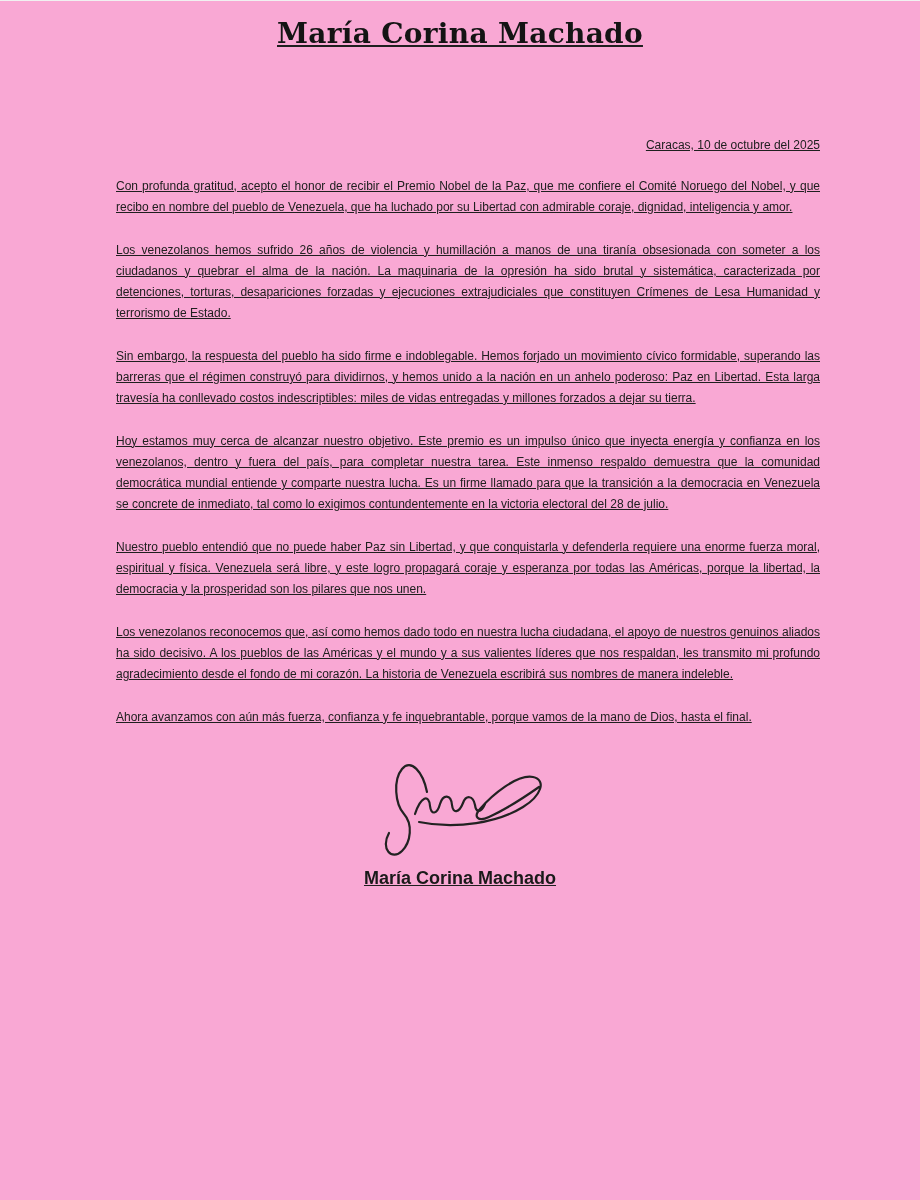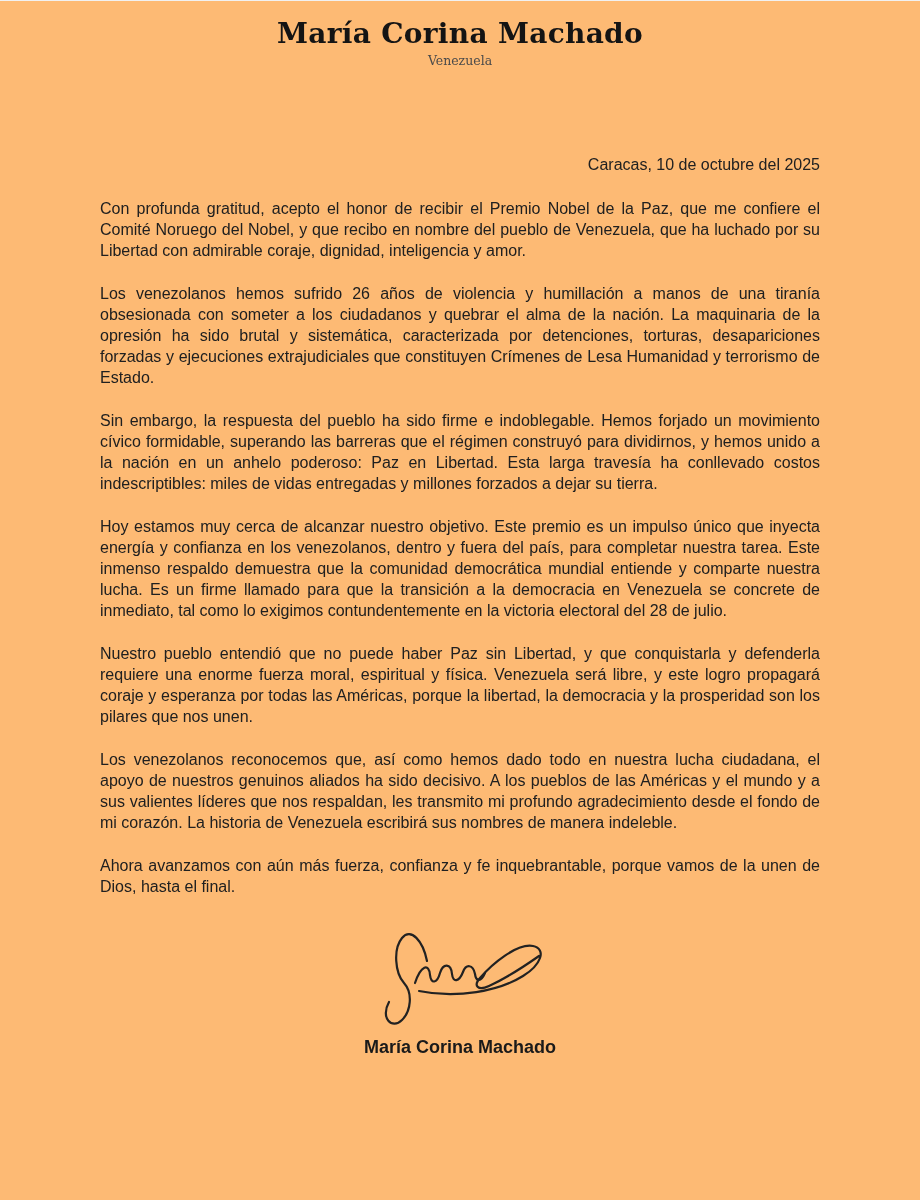--- a/index.html
+++ b/index.html
@@ -5,27 +5,28 @@
   html, body {
     margin: 0;
     padding: 0;
     background: #ffffff;
   }
   .page {
     position: relative;
     width: 920px;
     height: 1200px;
     margin: 0 auto;
-    background: #fdba74;
+    background: #f9a8d4;
     box-sizing: border-box;
     padding: 18px 100px 0 100px;
     border-top: 1px solid #f1f1f1;
     font-family: "Liberation Sans", sans-serif;
     color: #1f1f1f;
     overflow: hidden;
+    text-decoration: underline;
   }
   .letterhead {
     text-align: center;
     margin: 0 0 0 0;
   }
   .letterhead-name {
     font-family: "DejaVu Serif", "Liberation Serif", serif;
     font-weight: 700;
     font-size: 28px;
     line-height: 1.1;
@@ -34,32 +35,32 @@
     margin: 0;
   }
   .letterhead-subtitle {
     font-family: "DejaVu Serif", "Liberation Serif", serif;
     font-size: 12.5px;
     color: #4a4a4a;
     margin-top: 3px;
   }
   .dateline {
     text-align: right;
-    font-size: 16px;
+    font-size: 12px;
     color: #212121;
     margin-top: 88px;
     margin-bottom: 24px;
   }
   .letter-body p {
-    font-size: 16px;
+    font-size: 12px;
     line-height: 21px;
     text-align: justify;
     text-justify: inter-word;
     color: #202020;
-    margin: 0 0 22px 0;
+    margin: 0 0 22px 16px;
   }
   .signature-block {
     text-align: center;
     margin-top: 14px;
   }
   .signature-scrawl {
     display: block;
     margin: 0 auto;
   }
   .signatory-name {
@@ -69,33 +70,32 @@
     margin-top: 6px;
   }
 </style>
 </head>
 <body>
 
 <div class="page">
 
   <header class="letterhead">
     <h1 class="letterhead-name">María Corina Machado</h1>
-    <div class="letterhead-subtitle">Venezuela</div>
   </header>
 
   <div class="dateline">Caracas, 10 de octubre del 2025</div>
 
   <main class="letter-body">
     <p>Con profunda gratitud, acepto el honor de recibir el Premio Nobel de la Paz, que me confiere el Comité Noruego del Nobel, y que recibo en nombre del pueblo de Venezuela, que ha luchado por su Libertad con admirable coraje, dignidad, inteligencia y amor.</p>
     <p>Los venezolanos hemos sufrido 26 años de violencia y humillación a manos de una tiranía obsesionada con someter a los ciudadanos y quebrar el alma de la nación. La maquinaria de la opresión ha sido brutal y sistemática, caracterizada por detenciones, torturas, desapariciones forzadas y ejecuciones extrajudiciales que constituyen Crímenes de Lesa Humanidad y terrorismo de Estado.</p>
     <p>Sin embargo, la respuesta del pueblo ha sido firme e indoblegable. Hemos forjado un movimiento cívico formidable, superando las barreras que el régimen construyó para dividirnos, y hemos unido a la nación en un anhelo poderoso: Paz en Libertad. Esta larga travesía ha conllevado costos indescriptibles: miles de vidas entregadas y millones forzados a dejar su tierra.</p>
     <p>Hoy estamos muy cerca de alcanzar nuestro objetivo. Este premio es un impulso único que inyecta energía y confianza en los venezolanos, dentro y fuera del país, para completar nuestra tarea. Este inmenso respaldo demuestra que la comunidad democrática mundial entiende y comparte nuestra lucha. Es un firme llamado para que la transición a la democracia en Venezuela se concrete de inmediato, tal como lo exigimos contundentemente en la victoria electoral del 28 de julio.</p>
     <p>Nuestro pueblo entendió que no puede haber Paz sin Libertad, y que conquistarla y defenderla requiere una enorme fuerza moral, espiritual y física. Venezuela será libre, y este logro propagará coraje y esperanza por todas las Américas, porque la libertad, la democracia y la prosperidad son los pilares que nos unen.</p>
     <p>Los venezolanos reconocemos que, así como hemos dado todo en nuestra lucha ciudadana, el apoyo de nuestros genuinos aliados ha sido decisivo. A los pueblos de las Américas y el mundo y a sus valientes líderes que nos respaldan, les transmito mi profundo agradecimiento desde el fondo de mi corazón. La historia de Venezuela escribirá sus nombres de manera indeleble.</p>
-    <p>Ahora avanzamos con aún más fuerza, confianza y fe inquebrantable, porque vamos de la unen de Dios, hasta el final.</p>
+    <p>Ahora avanzamos con aún más fuerza, confianza y fe inquebrantable, porque vamos de la mano de Dios, hasta el final.</p>
   </main>
 
   <div class="signature-block">
     <svg class="signature-scrawl" width="190" height="112" viewBox="0 0 190 112" fill="none" xmlns="http://www.w3.org/2000/svg">
       <g stroke="#222222" stroke-width="2.2" stroke-linecap="round" fill="none">
 
         <path d="M 62 42
                  C 58 22, 46 8, 37 19
                  C 28 30, 30 54, 39 64
                  C 48 74, 46 92, 37 101

